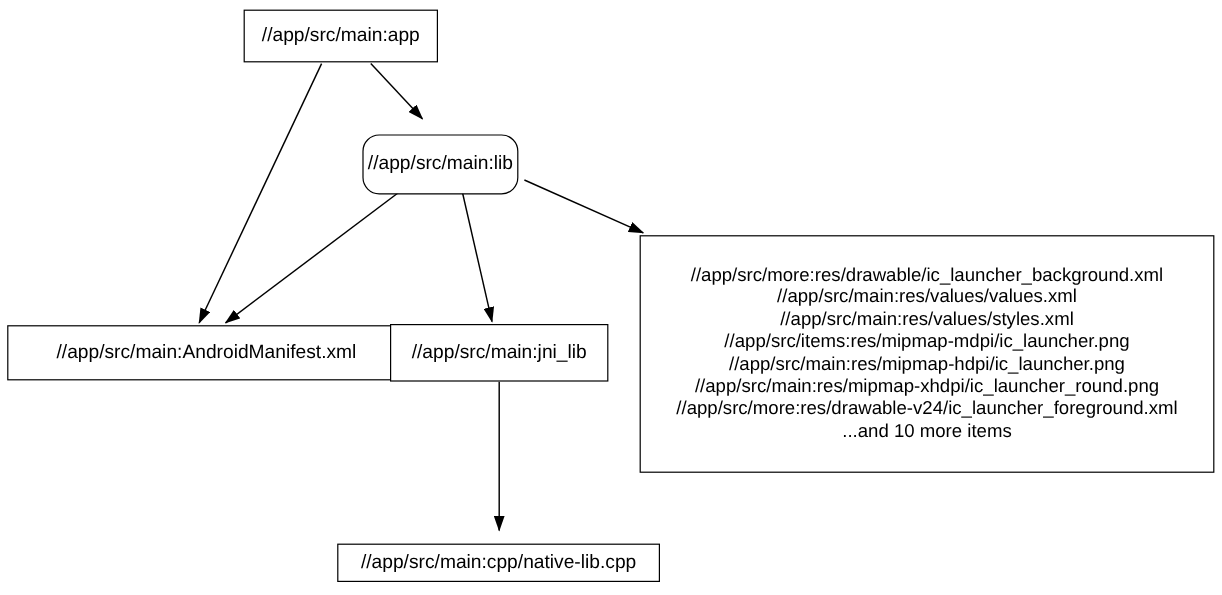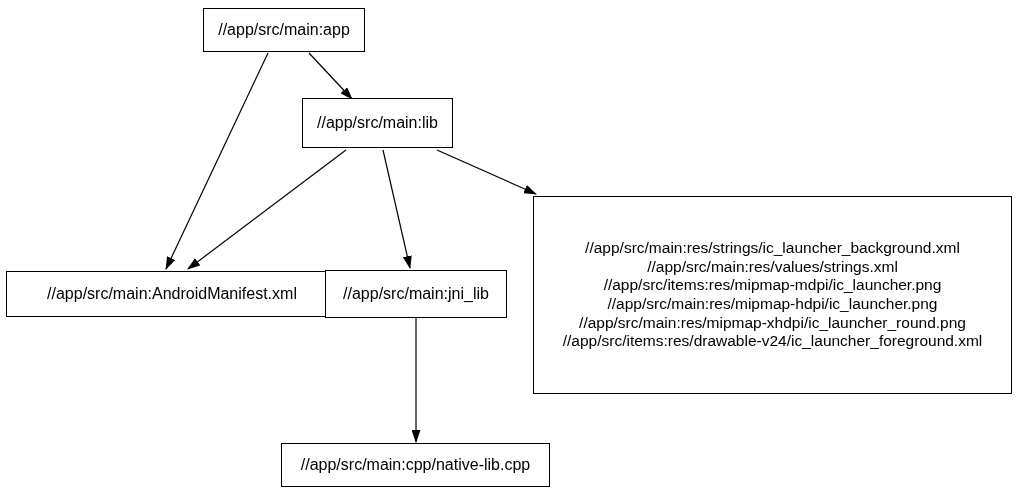--- a/index.html
+++ b/index.html
@@ -34,24 +34,24 @@
     background: #ffffff;
     display: flex;
     align-items: center;
     justify-content: center;
     text-align: center;
     font-size: 16px;
     line-height: 1.15;
     white-space: nowrap;
   }
   .node-app      { left: 203px; top: 8px;   width: 162px; height: 44px; }
-  .node-lib      { left: 302px; top: 98px; width: 151px; height: 50px; }
+  .node-lib      { left: 302px; top: 112px; width: 130px; height: 50px; border-radius: 14px; }
   .node-manifest { left: 6px;   top: 271px; width: 332px; height: 46px; }
   .node-jni      { left: 325px; top: 270px; width: 182px; height: 48px; }
-  .node-cpp      { left: 281px; top: 443px; width: 269px; height: 44px; text-align: right; }
+  .node-cpp      { left: 281px; top: 453px; width: 269px; height: 32px; text-align: right; }
   .node-res {
     left: 533px; top: 196px; width: 479px; height: 198px;
     flex-direction: column;
     justify-content: center;
     line-height: 18.6px;
     font-size: 15.5px;
   }
   .node-res .res-line {
     display: block;
   }
@@ -85,25 +85,27 @@
 
   <div class="node node-manifest">
     <span>//app/src/main:AndroidManifest.xml</span>
   </div>
 
   <div class="node node-jni">
     <span>//app/src/main:jni_lib</span>
   </div>
 
   <div class="node node-res">
-    <span class="res-line">//app/src/main:res/strings/ic_launcher_background.xml</span>
-    <span class="res-line">//app/src/main:res/values/strings.xml</span>
+    <span class="res-line">//app/src/more:res/drawable/ic_launcher_background.xml</span>
+    <span class="res-line">//app/src/main:res/values/values.xml</span>
+    <span class="res-line">//app/src/main:res/values/styles.xml</span>
     <span class="res-line">//app/src/items:res/mipmap-mdpi/ic_launcher.png</span>
     <span class="res-line">//app/src/main:res/mipmap-hdpi/ic_launcher.png</span>
     <span class="res-line">//app/src/main:res/mipmap-xhdpi/ic_launcher_round.png</span>
-    <span class="res-line">//app/src/items:res/drawable-v24/ic_launcher_foreground.xml</span>
+    <span class="res-line">//app/src/more:res/drawable-v24/ic_launcher_foreground.xml</span>
+    <span class="res-line">...and 10 more items</span>
   </div>
 
   <div class="node node-cpp">
     <span>//app/src/main:cpp/native-lib.cpp</span>
   </div>
 
 </div>
 
 </body></html>

